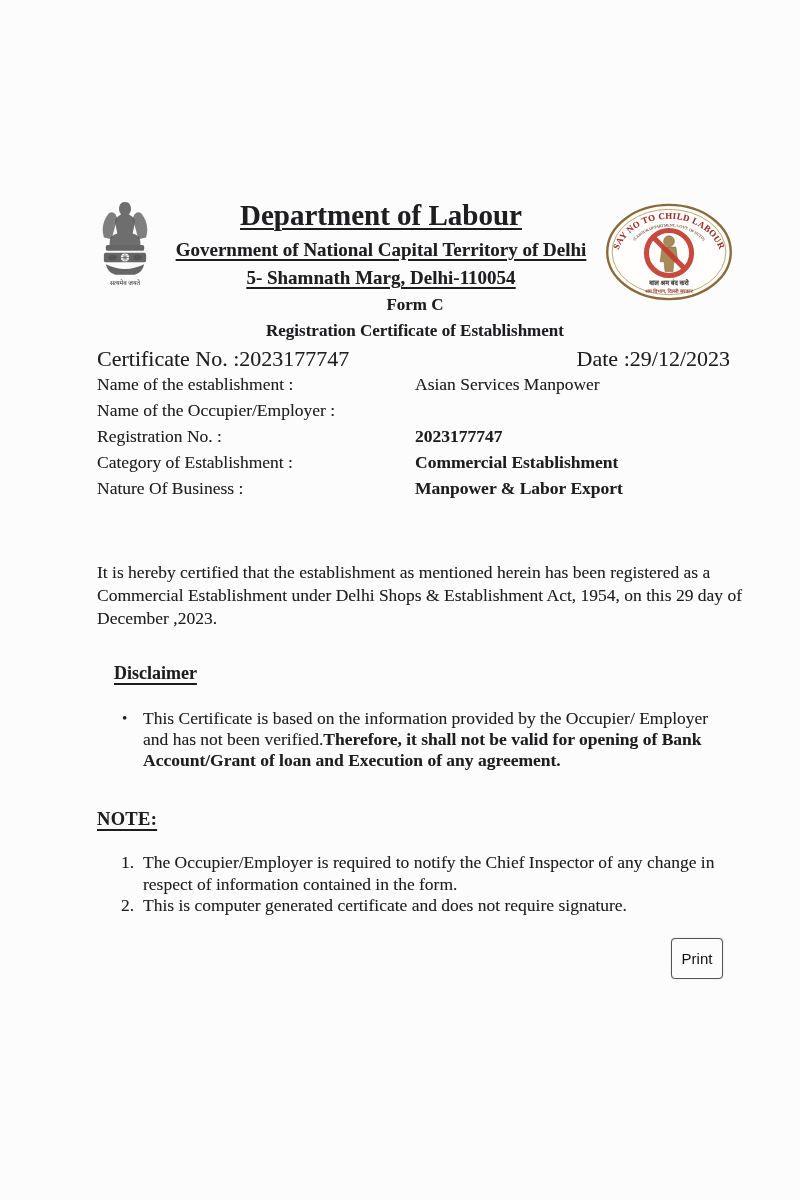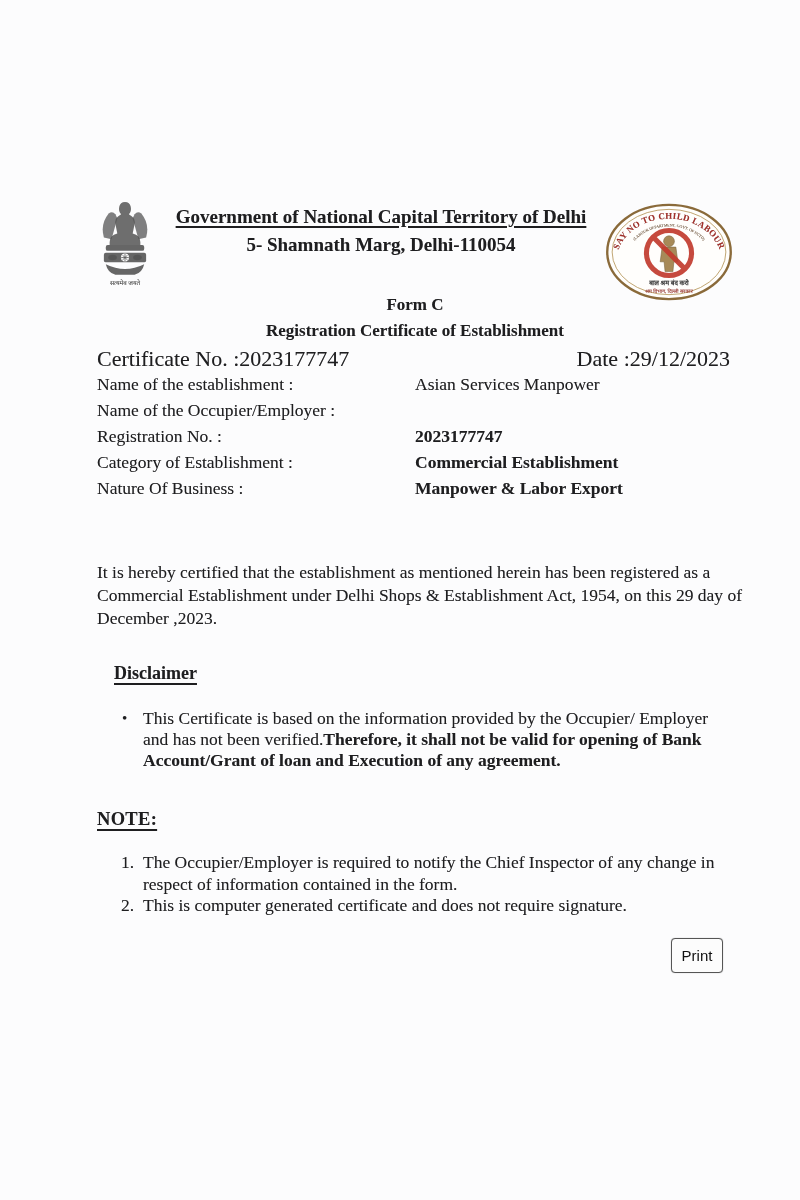--- a/index.html
+++ b/index.html
@@ -21,21 +21,21 @@
   .doc-title {
     font-size:29px; font-weight:bold; line-height:33px;
     text-decoration:underline; text-decoration-thickness:2px; text-underline-offset:3px;
   }
   .doc-subtitle {
     margin-top:6px; font-size:19px; font-weight:bold; line-height:23px;
     text-decoration:underline; text-decoration-thickness:1.5px; text-underline-offset:3px;
   }
   .doc-office {
     margin-top:5px; font-size:19px; font-weight:bold; line-height:23px;
-    text-decoration-thickness:1.5px; text-underline-offset:3px;
+    text-decoration:underline; text-decoration-thickness:1.5px; text-underline-offset:3px;
   }
   .seal-wrap { flex:0 0 130px; width:130px; margin-top:3px; }
 
   
   .form-title   { position:absolute; top:295px; left:97px; width:636px; text-align:center; font-size:17px; font-weight:bold; }
   .cert-title   { position:absolute; top:321px; left:97px; width:636px; text-align:center; font-size:17px; font-weight:bold; }
 
   .cert-row { position:absolute; top:346px; left:97px; width:633px; display:flex; justify-content:space-between; font-size:22px; }
 
   
@@ -61,21 +61,21 @@
   .note-heading {
     position:absolute; top:809px; left:97px; font-size:18.5px; font-weight:bold; letter-spacing:0.3px;
     text-decoration:underline; text-decoration-thickness:1.5px; text-underline-offset:4px;
   }
   .note-list { position:absolute; top:852px; left:121px; width:604px; font-size:17.5px; line-height:21.5px; }
   .note-item { display:flex; }
   .note-num { flex:0 0 22px; width:22px; }
 
   
   .print-button {
-    position:absolute; top:938px; left:671px; width:52px; height:35px;
+    position:absolute; top:938px; left:671px; width:52px; height:41px;
     font-family:"Liberation Sans", sans-serif; font-size:15px; color:#111;
     background:#fcfcfc; border:1.5px solid #555; border-radius:4px;
     display:flex; align-items:center; justify-content:center; cursor:pointer;
     box-shadow:0 0 1px rgba(0,0,0,0.4);
   }
   .svg-soft { filter: blur(0.2px); }
 </style>
 </head>
 <body>
 
@@ -100,20 +100,21 @@
           <line x1="32" y1="57" x2="32" y2="65"></line>
           <line x1="28" y1="61" x2="36" y2="61"></line>
           <line x1="29.2" y1="58.2" x2="34.8" y2="63.8"></line>
           <line x1="34.8" y1="58.2" x2="29.2" y2="63.8"></line>
         </g>
         <text x="32" y="90" font-size="6.5" text-anchor="middle" fill="#4a4a4a">सत्यमेव जयते</text>
       </svg>
     </div>
 
     <div class="header-center">
+      <div class="doc-title">Department of Labour</div>
       <div class="doc-subtitle">Government of National Capital Territory of Delhi</div>
       <div class="doc-office">5- Shamnath Marg, Delhi-110054</div>
     </div>
 
     <div class="seal-wrap">
       <svg class="svg-soft" viewBox="0 0 132 102" width="130" height="100" aria-hidden="true">
         <defs>
           <path id="arc1" d="M 12 62 A 54 45 0 0 1 120 62" fill="none"></path>
           <path id="arc2" d="M 23 60 A 43 35 0 0 1 109 60" fill="none"></path>
         </defs>

